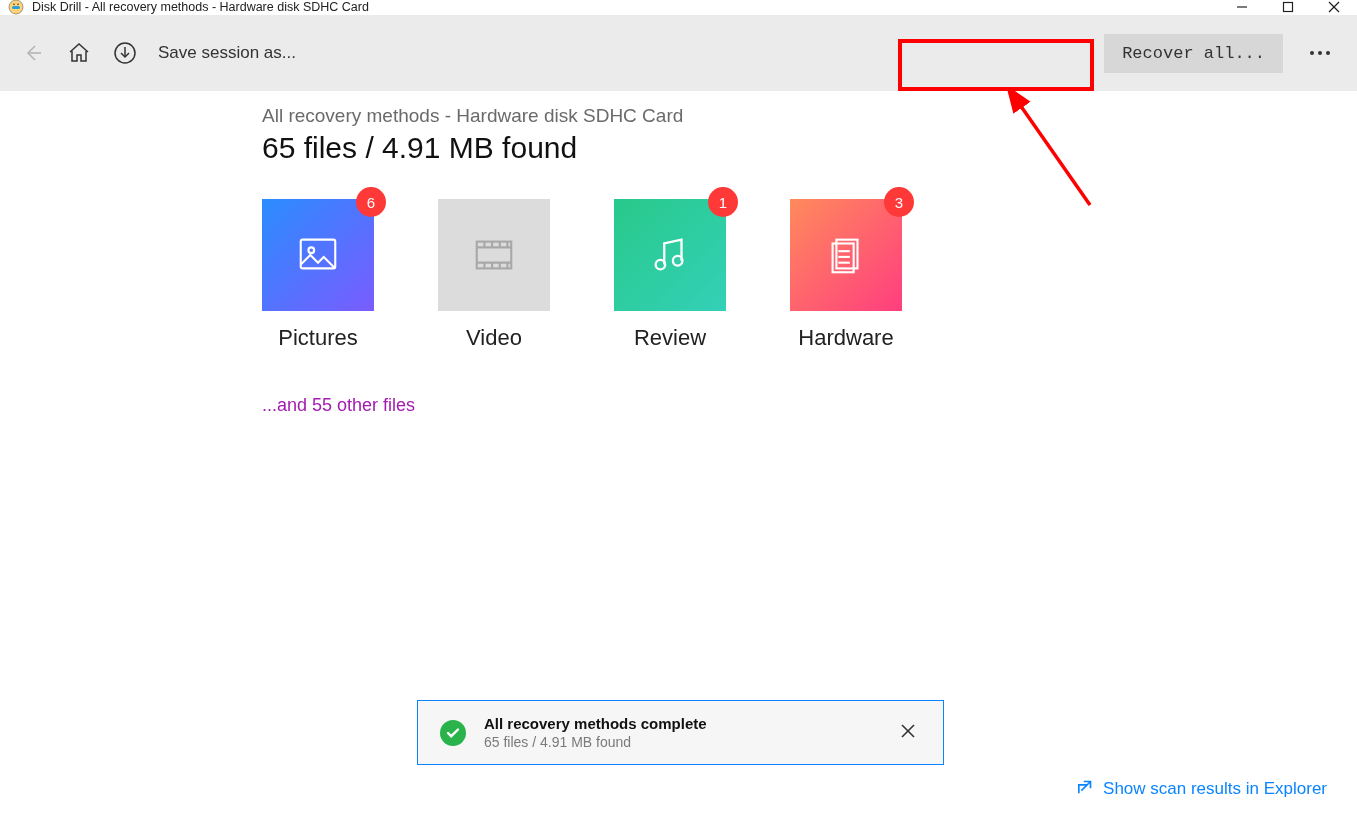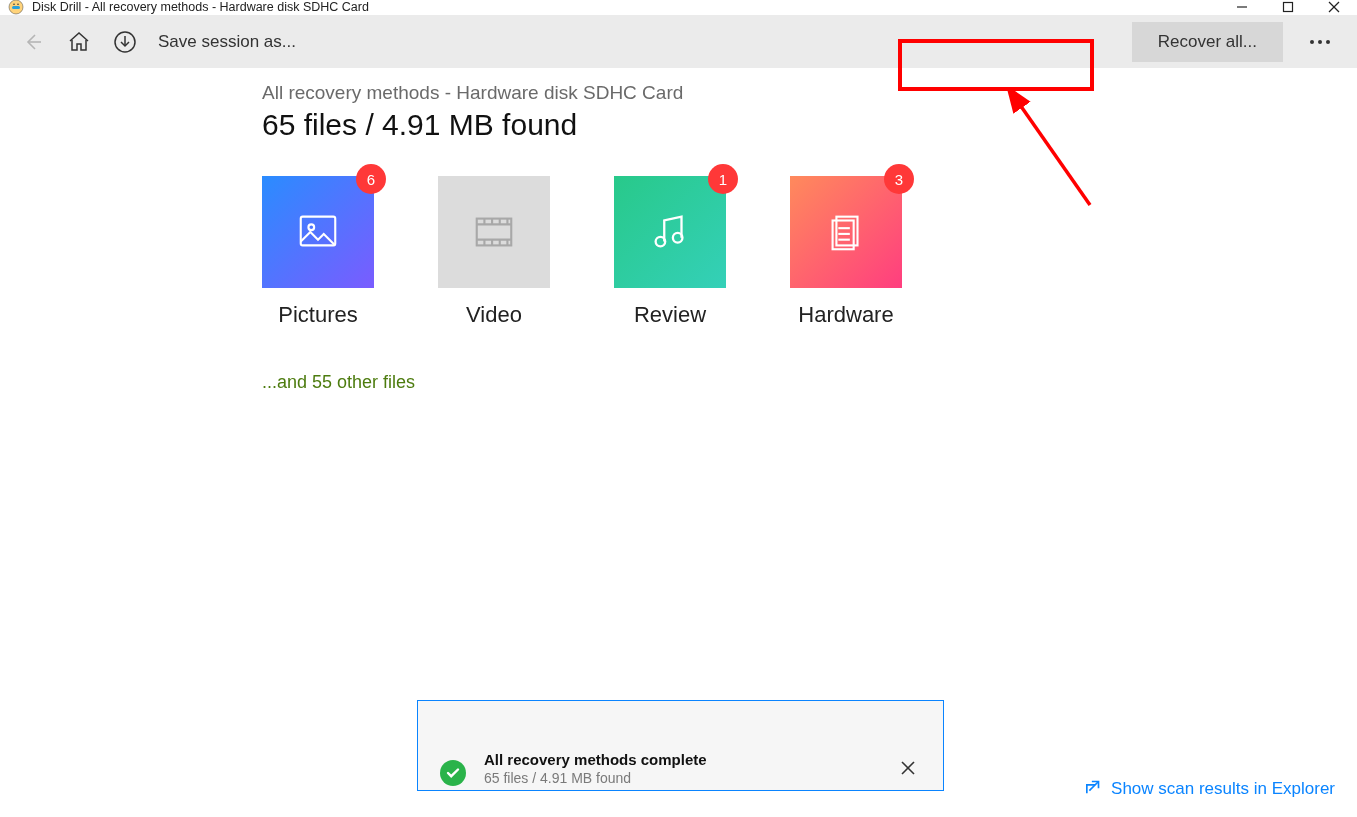--- a/index.html
+++ b/index.html
@@ -32,21 +32,21 @@
   .titlebar .spacer { flex: 1; }
   .win-btn {
     width: 46px; height: 32px;
     display:flex;align-items:center;justify-content:center;
     font-size: 14px;
     color:#222;
   }
   .win-btn svg{stroke:#222;}
   
   .toolbar {
-    height: 53px;
+    height: 76px;
     background: #ebebeb;
     display: flex;
     align-items: center;
     padding: 0 14px 0 14px;
     gap: 8px;
   }
   .tb-icon {
     width: 38px; height: 38px;
     display:flex;align-items:center;justify-content:center;
     color:#555;
@@ -63,24 +63,25 @@
     color:#fff;
     font-size:17px;
     padding: 10px 22px;
     border:none;
     cursor:pointer;
   }
   .btn-secondary {
     background:#d7d7d7;
     color:#333;
     font-size:17px;
-    padding: 10px 26px;
+    padding: 10px 18px;
     border:none;
     cursor:pointer;
     margin-left:12px;
+    font-family:Liberation Mono, monospace;
   }
   .more-btn {
     width:46px;height:40px;
     display:flex;align-items:center;justify-content:center;
     margin-left:6px;
     font-size:20px;color:#333;letter-spacing:2px;
   }
   .highlight-box {
     position:absolute;
     border:4px solid #ff0000;
@@ -134,47 +135,47 @@
     z-index:5;
   }
   .tile-label {
     margin-top:14px;
     font-size:22px;
     color:#222;
   }
   .other-files {
     margin-top: 44px;
     font-size:18px;
-    color:#4d7c0f;
+    color:#a21caf;
   }
   
   .toast {
     position:absolute;
     left:417px; top:700px;
-    width:527px; height:91px;
+    width:527px; height:65px;
     border:1px solid #0a84ff;
     background:#f6f6f6;
     display:flex;
-    align-items:flex-end;
-    padding:4px 22px;
+    align-items:center;
+    padding:12px 22px;
     gap:18px;
   }
   .toast .check {
     width:26px;height:26px;border-radius:50%;
     background:#2ab34a;
     display:flex;align-items:center;justify-content:center;
   }
   .toast .msg { flex:1; }
   .toast .msg .t1 { font-size:15px; font-weight:600; color:#111;}
   .toast .msg .t2 { font-size:14px; color:#7a7a7a; margin-top:2px;}
   .toast .close { font-size:18px;color:#333;cursor:pointer; padding:6px;}
   
   .footer-link {
     position:absolute;
-    right:22px; bottom:18px;
+    right:30px; bottom:18px;
     display:flex;align-items:center;gap:10px;
     color:#0a84ff;
     font-size:17px;
     cursor:pointer;
   }
   
   .arrow {
     position:absolute;
     pointer-events:none;
     z-index:49;

